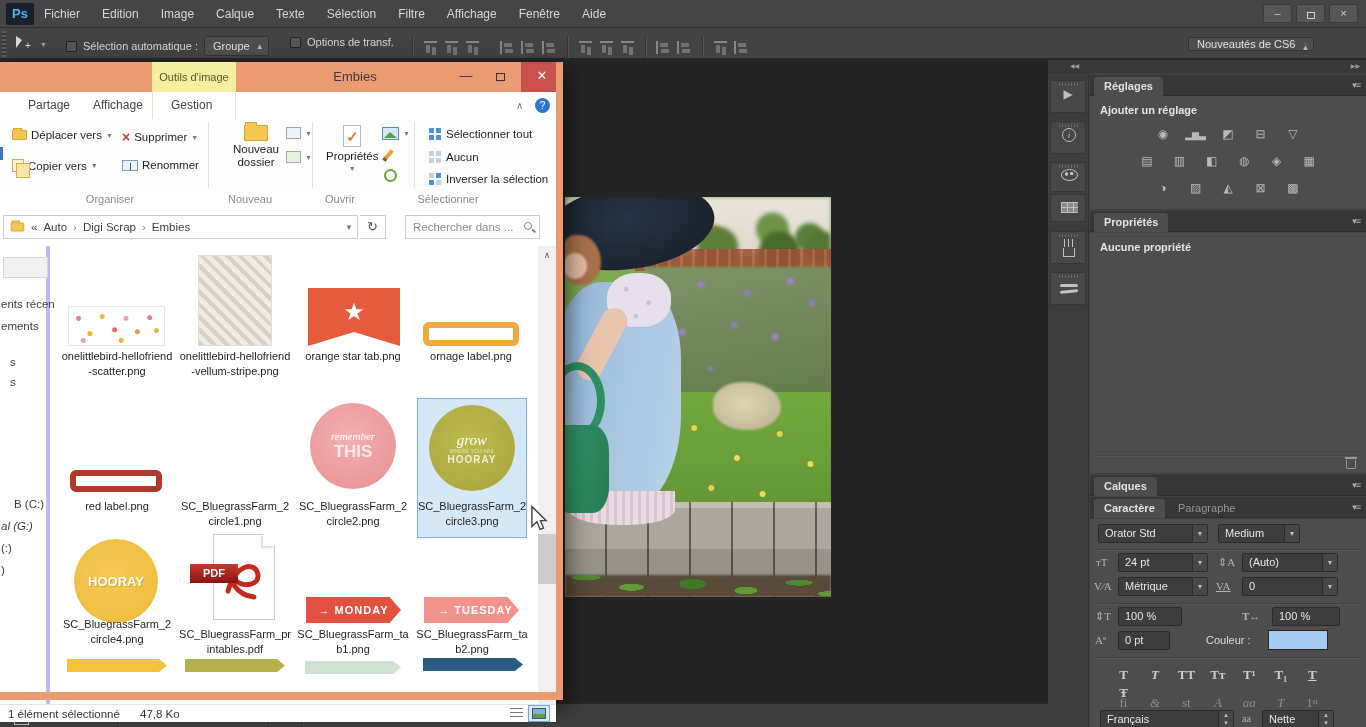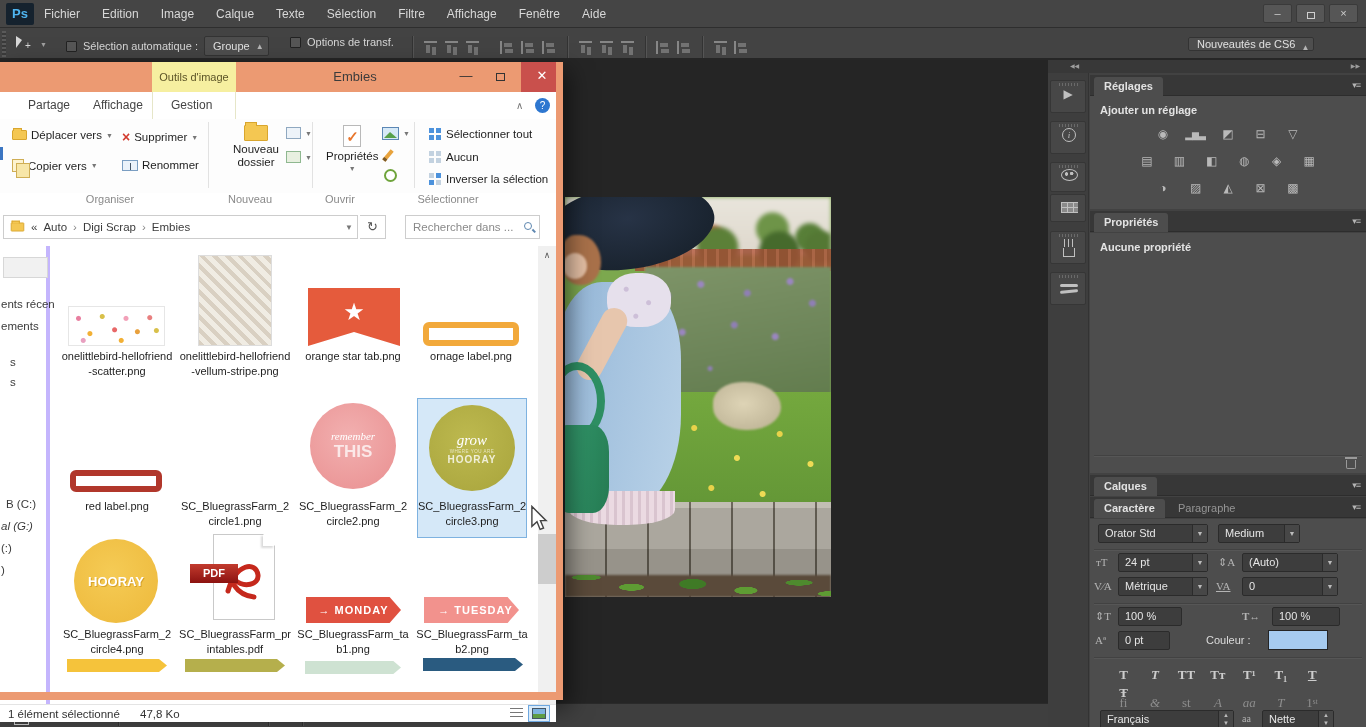--- a/index.html
+++ b/index.html
@@ -588,21 +588,21 @@
       </div>
 
       <div class="ex-content">
 
         <div class="navpane">
           <div class="navbox"></div>
           <span class="navfrag" style="left:1px; top:52px;">ents récen</span>
           <span class="navfrag" style="left:1px; top:74px;">ements</span>
           <span class="navfrag" style="left:10px; top:110px;">s</span>
           <span class="navfrag" style="left:10px; top:130px;">s</span>
-          <span class="navfrag" style="left:6px; top:252px;">B (C:)</span>
+          <span class="navfrag" style="left:14px; top:252px;">B (C:)</span>
           <span class="navfrag" style="left:1px; top:274px;font-style:italic;">al (G:)</span>
           <span class="navfrag" style="left:1px; top:296px;">(:)</span>
           <span class="navfrag" style="left:1px; top:318px;">)</span>
         </div>
 
         <div class="selbox"></div>
 
         <div class="th-scatter"></div>
         <div class="fname" style="left:61px; top:103px;">onelittlebird-hellofriend-scatter.png</div>
         <div class="th-vellum"></div>
@@ -629,21 +629,21 @@
             <span style="font-size:10px; font-weight:bold; color:#f0efd8; letter-spacing:1px;">HOORAY</span>
           </div>
         </div>
         <div class="fname" style="left:416px; top:253px;">SC_BluegrassFarm_2circle3.png</div>
 
         <div class="th-circle" style="left:69px; top:288px; width:94px; height:94px;">
           <div class="circ" style="width:84px; height:84px; background:radial-gradient(circle at 45% 40%, #f5cb55, #edb83a);">
             <span style="font-size:13px; font-weight:bold; color:#fff; text-shadow:1px 1px 0 #d8a32a;">HOORAY</span>
           </div>
         </div>
-        <div class="fname" style="left:61px; top:381px;">SC_BluegrassFarm_2circle4.png</div>
+        <div class="fname" style="left:61px; top:371px;">SC_BluegrassFarm_2circle4.png</div>
         <div style="position:absolute; left:0; top:294px; width:0; height:0;">
           <div class="pdfpage">
             <svg width="44" height="44" viewBox="0 0 44 44" style="position:absolute; left:8px; top:22px;">
               <path d="M6 34 C 14 6, 34 4, 36 18 C 37 28, 22 31, 13 23 C 5 16, 12 38, 32 40" stroke="#c5281c" stroke-width="5" fill="none" stroke-linecap="round"></path>
             </svg>
           </div>
           <div class="pdfbanner">PDF</div>
         </div>
         <div class="fname" style="left:179px; top:381px;">SC_BluegrassFarm_printables.pdf</div>
         <div class="daytab" style="left:306px; top:351px; width:95px; background:#e05140;"><span>→ MONDAY</span></div>

